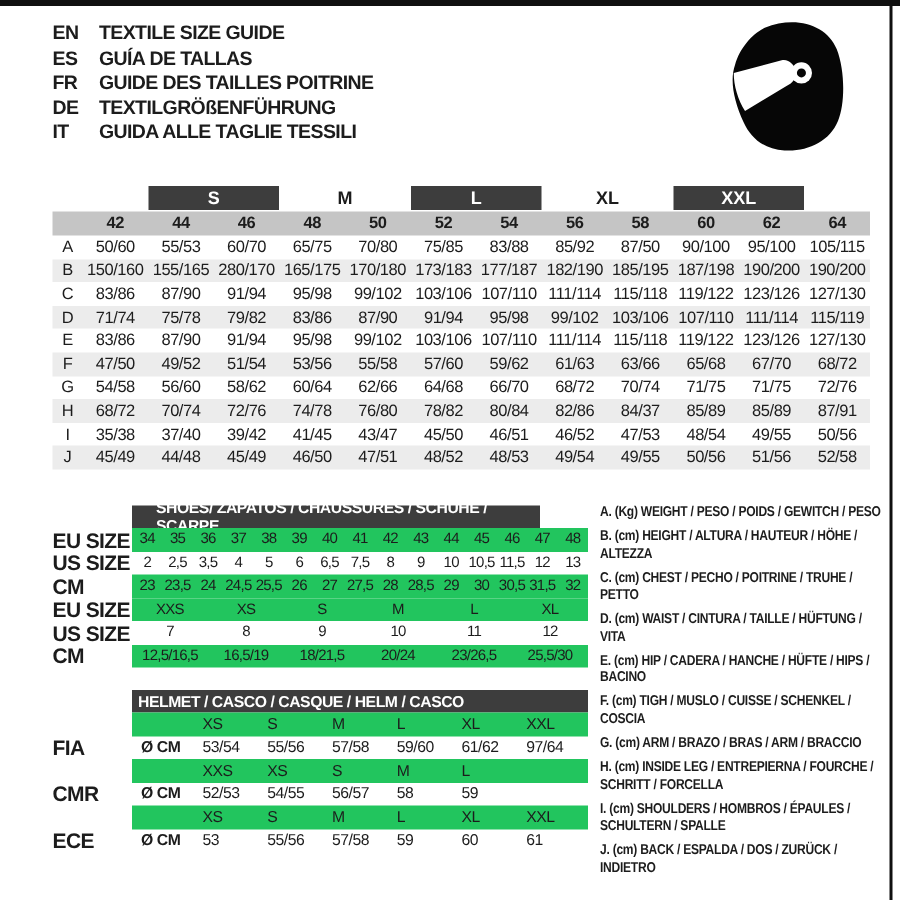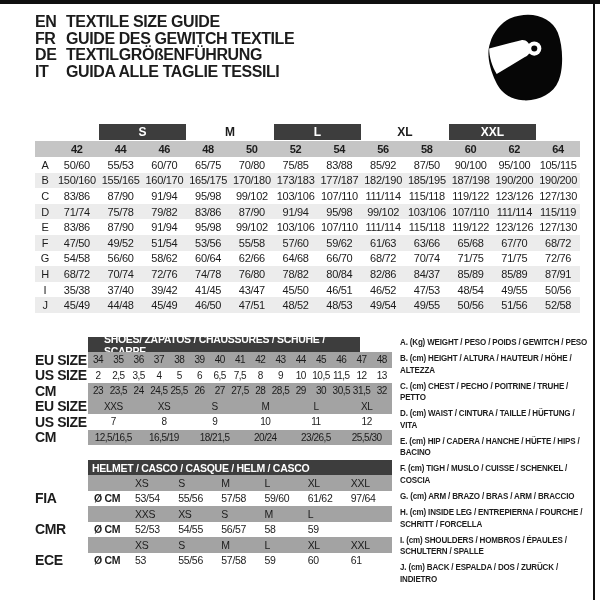--- a/index.html
+++ b/index.html
@@ -7,21 +7,21 @@
   body {
     font-family:"Liberation Sans", sans-serif;
     background:#fff; color:#1c1c1c;
     position:relative; overflow:hidden;
   }
   .frame-top  { position:absolute; top:0; left:0; width:600px; height:4px; background:#101010; }
   .frame-right{ position:absolute; top:0; right:5px; width:2px; height:600px; background:#101010; }
 
   
   .langs { position:absolute; left:35px; top:14px; }
-  .lang-row { display:flex; font-weight:bold; font-size:16px; line-height:16.5px; letter-spacing:-0.4px; }
+  .lang-row { display:flex; font-weight:bold; font-size:13px; line-height:16.5px; letter-spacing:-0.4px; }
   .lang-code { width:31px; }
 
   .helmet-icon { position:absolute; right:30px; top:8px; width:94px; height:100px; }
 
   
   .main-table { position:absolute; left:35px; top:124px; width:545px; font-size:11px; }
   .mrow { display:grid; grid-template-columns:20px repeat(12,1fr); align-items:center; height:15.6px; text-align:center; letter-spacing:-0.3px; }
   .mrow.header { height:16px; margin-bottom:1px; letter-spacing:0; }
   .size-cell { font-weight:bold; font-size:12px; height:100%; display:flex; align-items:center; justify-content:center; }
   .size-cell.dark { background:#3d3d3d; color:#fff; }
@@ -31,21 +31,21 @@
   
   .bottom { position:absolute; left:35px; top:335px; width:357px; font-size:10.5px; }
   .sub-bar { margin-left:53px; height:15px; background:#3d3d3d; color:#fff; font-weight:bold;
              font-size:10.5px; display:flex; align-items:center; padding-left:4px; letter-spacing:-0.3px; margin-top:2px; }
   .sub-bar.shoes-w  { width:272px;padding-left:16px; }
   .sub-bar.gloves-w { width:245px; }
   .sub-bar.helmet-w { width:304px; }
   .trow { display:flex; height:15.5px; align-items:stretch; }
   .tlabel { width:53px; display:flex; align-items:center; font-weight:bold; font-size:14px; letter-spacing:-0.4px; }
   .tcells { flex:1; display:grid; align-items:center; text-align:center; letter-spacing:-0.5px; font-size:10px; }
-  .tcells.gray { background:#a3a3a3; }
+  .tcells.gray { background:#22c55e; }
   .cells-15 { grid-template-columns:repeat(15,1fr); }
   .cells-6  { grid-template-columns:repeat(6,1fr); }
   .cells-helmet { grid-template-columns:45px repeat(6,1fr); text-align:left; font-size:10.5px; letter-spacing:-0.3px; }
   .cells-helmet span { padding-left:2px; }
   .cells-helmet .unit { font-weight:bold; padding-left:6px; }
   .gap-sm { margin-top:7px; }
   .gap-md { margin-top:15px; }
 
   
   .legend { position:absolute; left:400px; top:336px; width:226px;
@@ -58,22 +58,26 @@
 
 <div class="frame-top"></div>
 <div class="frame-right"></div>
 
 <div class="langs">
     <div class="lang-row">
       <span class="lang-code">EN</span>
       <span class="lang-text">TEXTILE SIZE GUIDE</span>
     </div>
     <div class="lang-row">
+      <span class="lang-code">ES</span>
+      <span class="lang-text">GUÍA DE TALLAS</span>
+    </div>
+    <div class="lang-row">
       <span class="lang-code">FR</span>
-      <span class="lang-text">GUIDE DES GEWITCH TEXTILE</span>
+      <span class="lang-text">GUIDE DES TAILLES POITRINE</span>
     </div>
     <div class="lang-row">
       <span class="lang-code">DE</span>
       <span class="lang-text">TEXTILGRÖßENFÜHRUNG</span>
     </div>
     <div class="lang-row">
       <span class="lang-code">IT</span>
       <span class="lang-text">GUIDA ALLE TAGLIE TESSILI</span>
     </div>
   </div>
@@ -123,21 +127,21 @@
         <span>85/92</span>
         <span>87/50</span>
         <span>90/100</span>
         <span>95/100</span>
         <span>105/115</span>
       </div>
       <div class="mrow stripe">
         <span class="rlabel">B</span>
         <span>150/160</span>
         <span>155/165</span>
-        <span>160/170</span>
+        <span>280/170</span>
         <span>165/175</span>
         <span>170/180</span>
         <span>173/183</span>
         <span>177/187</span>
         <span>182/190</span>
         <span>185/195</span>
         <span>187/198</span>
         <span>190/200</span>
         <span>190/200</span>
       </div>

